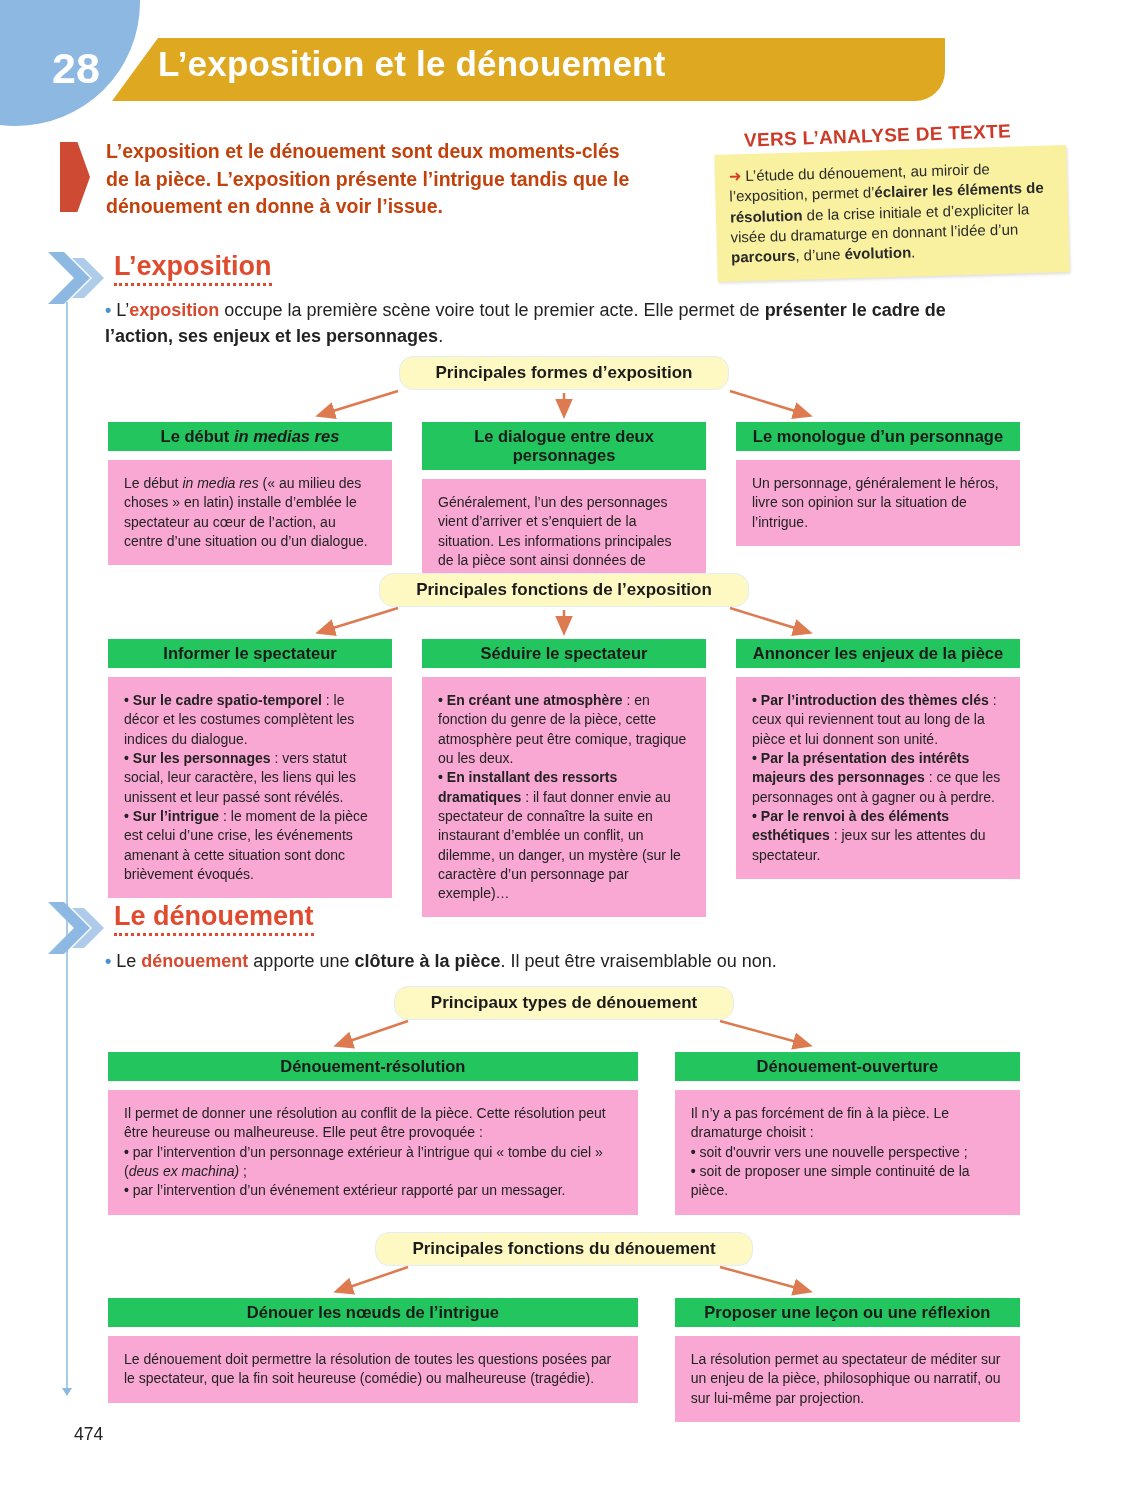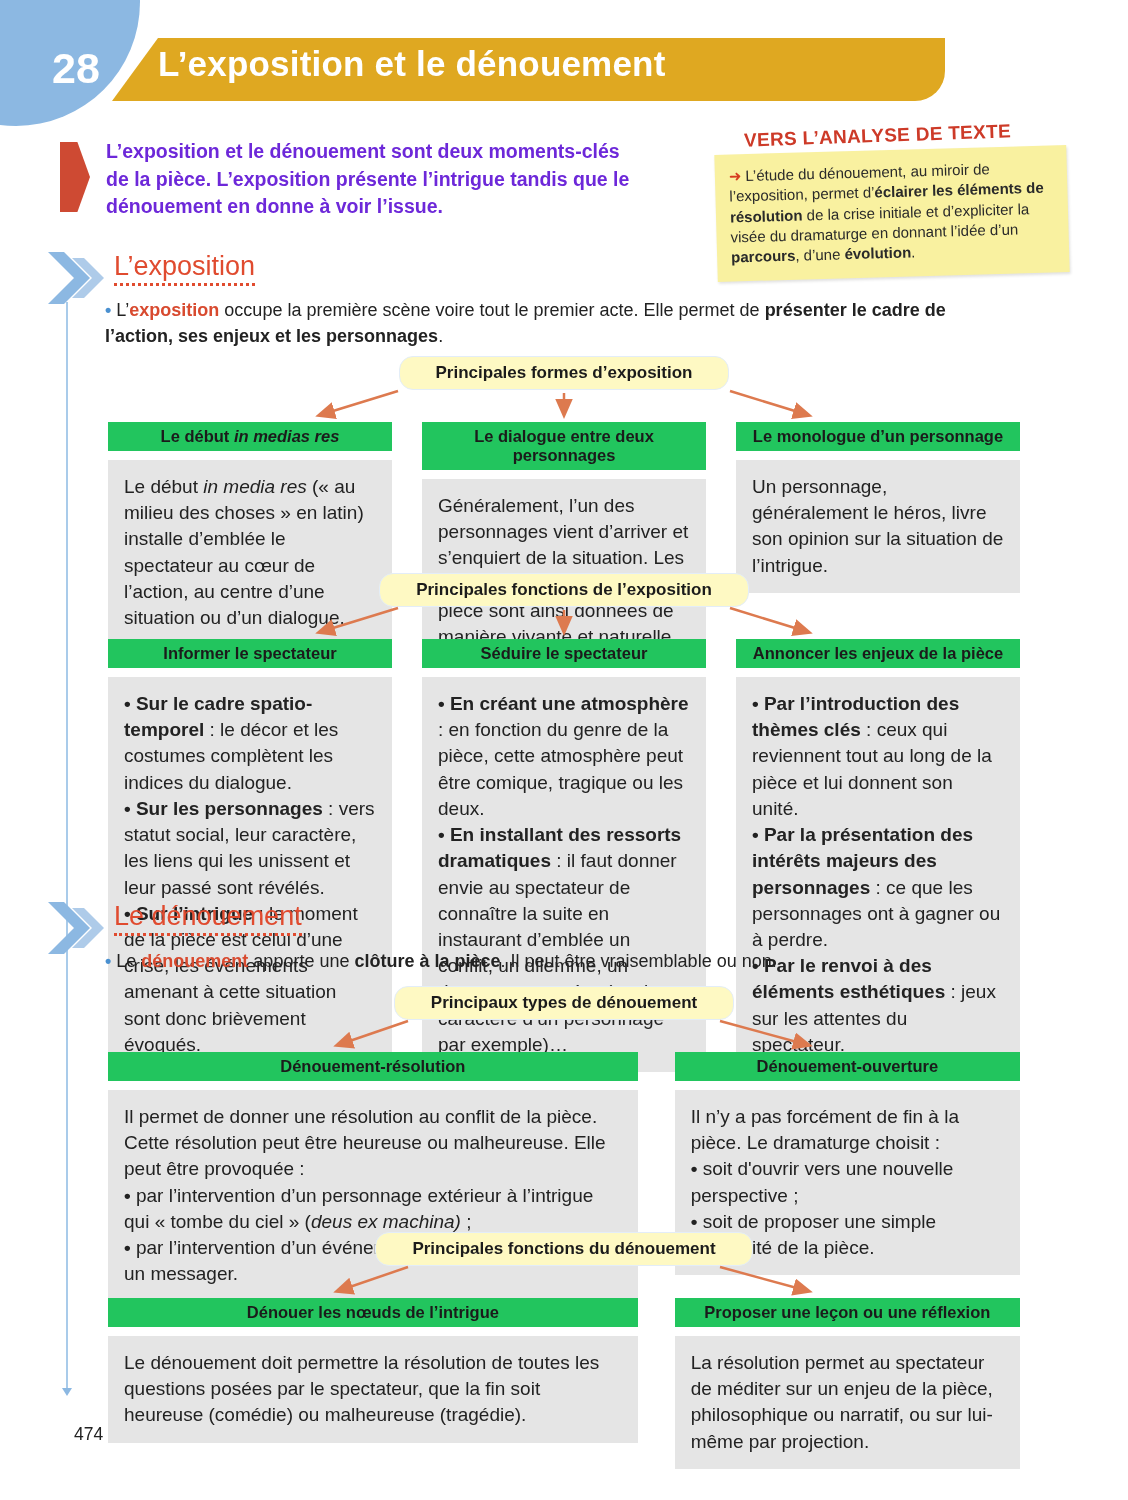--- a/index.html
+++ b/index.html
@@ -24,36 +24,36 @@
   .chapter-num{
     position:absolute; left:52px; top:44px; font-size:43px; font-weight:700; color:#ffffff;
   }
   
   .top-row{position:absolute; left:60px; top:138px; width:1008px; display:flex; justify-content:space-between;}
   .intro-wrap{display:flex; gap:16px; width:585px;}
   .bookmark{
     width:30px; height:70px; background:#ce4a33; flex:none; margin-top:4px;
     clip-path:polygon(0 0, 58% 0, 100% 50%, 58% 100%, 0 100%);
   }
-  .intro-text{font-size:19.5px; line-height:1.42; font-weight:600; color:#6d28d9;}
+  .intro-text{font-size:19.5px; line-height:1.42; font-weight:600; color:#c2410c;}
   .callout{width:352px; margin-top:-14px;}
   .callout-title{
     color:#cd3a28; font-weight:800; font-size:19px; letter-spacing:.3px;
     transform:rotate(-2deg); margin:0 0 4px 28px; white-space:nowrap;
   }
   .note{
     background:#f9f1a0; transform:rotate(-1.6deg); padding:12px 14px 14px 14px;
     font-size:15px; line-height:1.35; color:#2a2a2a; box-shadow:1px 2px 3px rgba(0,0,0,.12);
   }
   .note .arr{color:#d63c20; font-weight:700; margin-right:4px;}
   
   .section-head{position:absolute; left:48px; display:flex; align-items:flex-start; gap:10px;}
   .chevrons{flex:none; margin-top:0px;}
   .sec-title{
-    color:#e04b2f; font-size:27px; font-weight:400; padding-bottom:3px;
+    color:#e04b2f; font-size:27px; font-weight:700; padding-bottom:3px;
     border-bottom:3px dotted #e04b2f; line-height:1.05;
   }
   .sec-intro{position:absolute; left:105px; width:880px; font-size:18px; line-height:1.45; font-weight:500; color:#222;}
   .sec-intro::before{content:"\2022\00a0"; color:#4a90d0; font-weight:700;}
   .sec-intro .red{color:#d84a2f; font-weight:600;}
   .sec-intro .b{font-weight:700;}
   
   .content{position:absolute; left:108px; width:912px;}
   .dg-title-row{display:flex; justify-content:center;}
   .dg-title{
@@ -61,21 +61,21 @@
     font-weight:700; font-size:17px; padding:6px 36px; color:#1b1b1b;
   }
   .arrows{display:block; margin:-2px 0 0 0;}
   .grid3{display:grid; grid-template-columns:1fr 1fr 1fr; column-gap:30px;}
   .grid2{display:grid; grid-template-columns:540fr 352fr; column-gap:37px;}
   .col-header{
     background:#22c55e; text-align:center; font-weight:700; font-size:16.5px;
     padding:5px 6px; color:#1b1b1b;
   }
   .col-body{
-    background:#e5e5e5; padding:14px 16px; font-size:19px; line-height:1.38; color:#222;
+    background:#f9a8d4; padding:14px 16px; font-size:14px; line-height:1.38; color:#222;
     margin-top:9px;
   }
   .i{font-style:italic;}
   .b{font-weight:700;}
   .li{margin:0 0 0 0;}
   .li::before{content:"\2022\00a0"; font-weight:700;}
   .li .b{font-weight:700;}
   p{margin:0;}
   
   .vline{position:absolute; left:66px; top:302px; width:2px; height:1086px; background:#a9cbea;}

